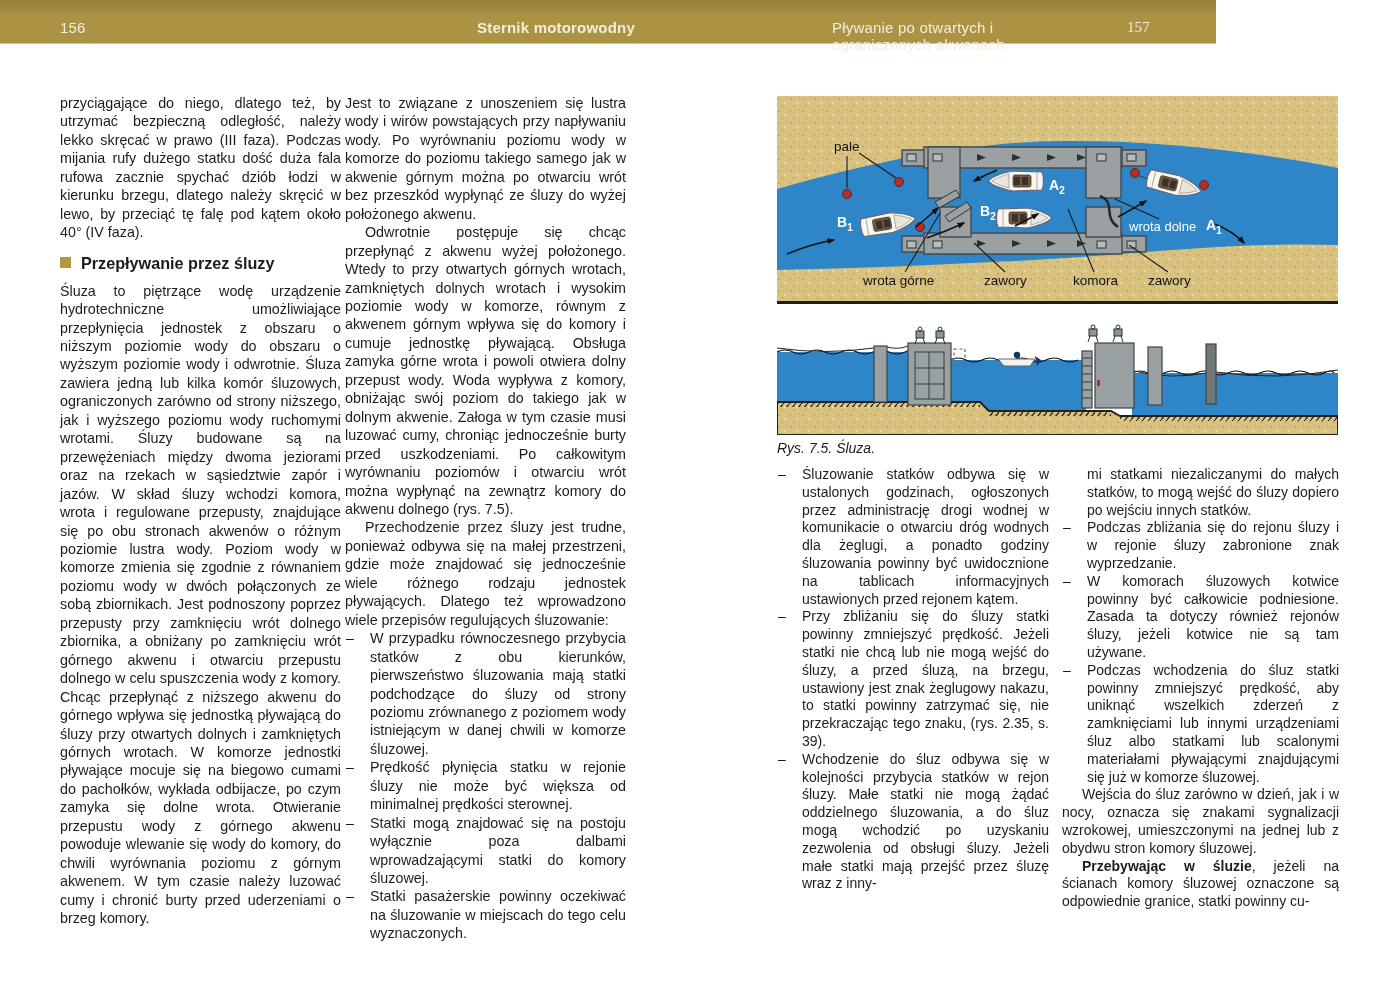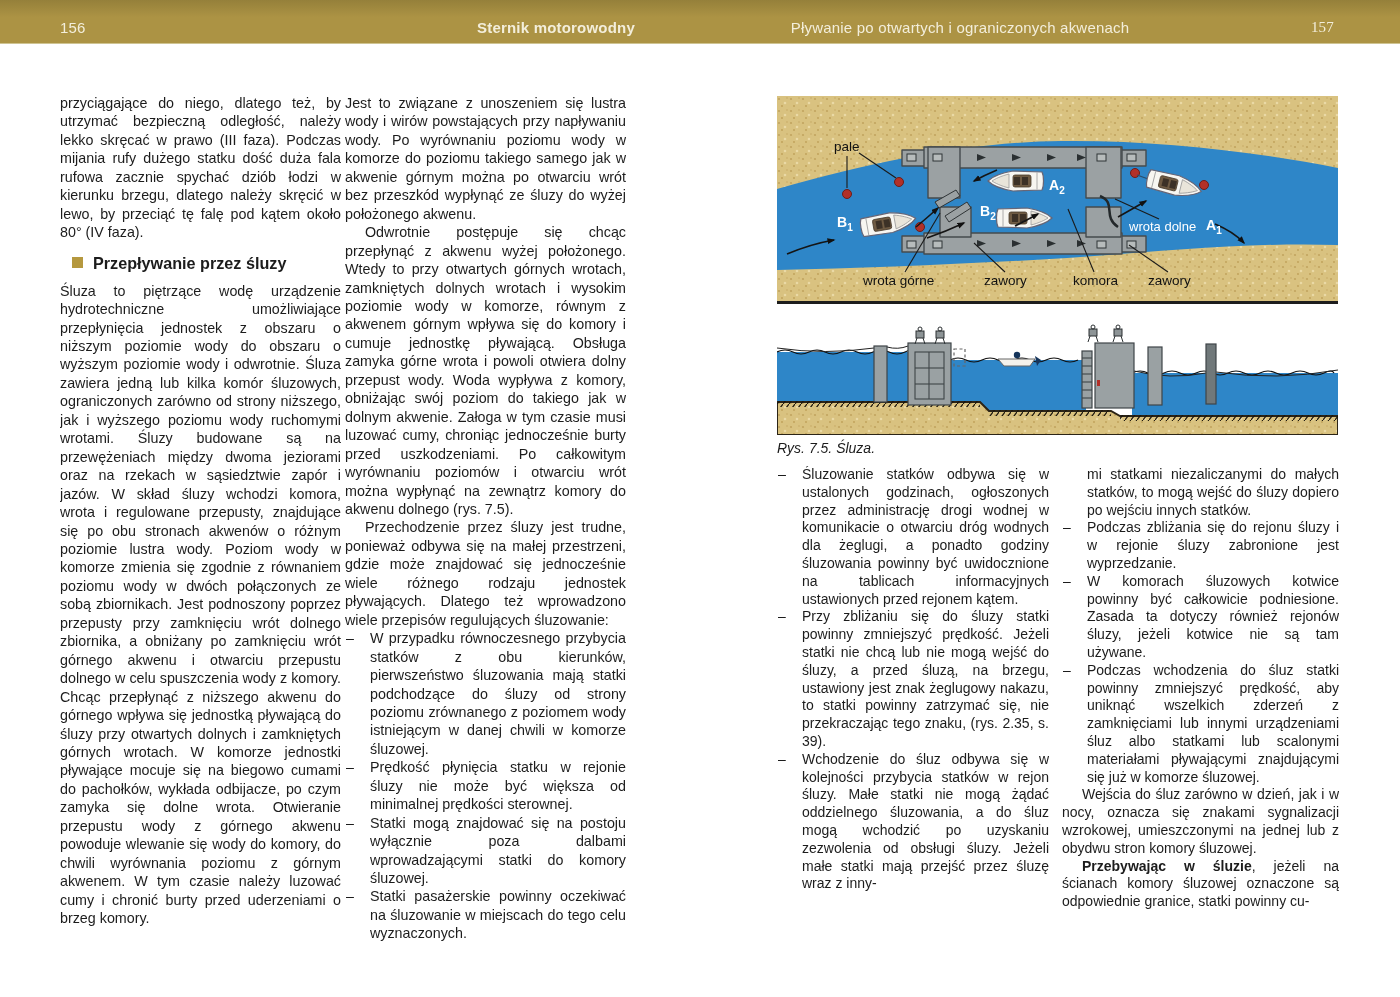--- a/index.html
+++ b/index.html
@@ -2,41 +2,41 @@
 <html><head>
 <meta charset="utf-8">
 <style>
   html,body{margin:0;padding:0;}
   body{
     width:1400px;height:997px;position:relative;background:#ffffff;
     font-family:"Liberation Sans", sans-serif;color:#1c1c1c;overflow:hidden;
   }
   
   .band{
-    position:absolute;left:0;top:0;width:1400px;height:43px;
+    position:absolute;left:0;top:0;width:1216px;height:43px;
     background:linear-gradient(#95803a,#ac9344 40%,#ac9344);
     border-bottom:1px solid #cfc492;
   }
   .band span{position:absolute;top:19px;font-size:15px;color:#f3eedb;letter-spacing:.2px;}
   .pn-left{left:60px;}
   .pn-right{right:66px;font-family:Liberation Serif, serif;}
   .t1{left:556px;transform:translateX(-50%);font-weight:bold;}
   .t2{left:960px;transform:translateX(-50%);}
   
   .col{position:absolute;text-align:justify;}
   .col p{margin:0;}
   .colL{font-size:14.3px;line-height:18.45px;}
   .colR{font-size:14px;line-height:17.8px;}
   .col1{left:60px;top:94px;width:281px;height:852px;overflow:hidden;}
   .col2{left:345px;top:94px;width:281px;height:852px;overflow:hidden;}
   .col3{left:777px;top:466px;width:272px;height:482px;overflow:hidden;}
   .col4{left:1062px;top:466px;width:277px;height:482px;overflow:hidden;}
   .indent{text-indent:20px;}
   h2.heading{
-    font-size:16.2px;font-weight:bold;margin:10px 12px 8px;line-height:22px;
+    font-size:16.2px;font-weight:bold;margin:10px 0 8px;line-height:22px;
     display:flex;align-items:center;text-align:left;
   }
   .sq{display:inline-block;width:11px;height:11px;background:#b5983e;margin-right:10px;flex:0 0 auto;}
   .li{position:relative;padding-left:25px;}
   .li .dash{position:absolute;left:1px;top:0;}
   .licont{padding-left:25px;}
   .sp-top{margin-top:17px;}
   
   .figure{position:absolute;left:777px;top:96px;width:561px;}
   .figure svg{display:block;}
@@ -53,21 +53,21 @@
 <body>
 
 <header class="band">
   <span class="pn-left">156</span>
   <span class="t1">Sternik motorowodny</span>
   <span class="t2">Pływanie po otwartych i ograniczonych akwenach</span>
   <span class="pn-right">157</span>
 </header>
 
 <div class="col colL col1">
-  <p>przyciągające do niego, dlatego też, by utrzymać bezpieczną odległość, należy lekko skręcać w prawo (III faza). Podczas mijania rufy dużego statku dość duża fala rufowa zacznie spychać dziób łodzi w kierunku brzegu, dlatego należy skręcić w lewo, by przeciąć tę falę pod kątem około 80° (IV faza).</p>
+  <p>przyciągające do niego, dlatego też, by utrzymać bezpieczną odległość, należy lekko skręcać w prawo (III faza). Podczas mijania rufy dużego statku dość duża fala rufowa zacznie spychać dziób łodzi w kierunku brzegu, dlatego należy skręcić w lewo, by przeciąć tę falę pod kątem około 40° (IV faza).</p>
   <h2 class="heading">
     <span class="sq"></span>
     <span>Przepływanie przez śluzy</span>
   </h2>
   <p>Śluza to piętrzące wodę urządzenie hydrotechniczne umożliwiające przepłynięcia jednostek z obszaru o niższym poziomie wody do obszaru o wyższym poziomie wody i odwrotnie. Śluza zawiera jedną lub kilka komór śluzowych, ograniczonych zarówno od strony niższego, jak i wyższego poziomu wody ruchomymi wrotami. Śluzy budowane są na przewężeniach między dwoma jeziorami oraz na rzekach w sąsiedztwie zapór i jazów. W skład śluzy wchodzi komora, wrota i regulowane przepusty, znajdujące się po obu stronach akwenów o różnym poziomie lustra wody. Poziom wody w komorze zmienia się zgodnie z równaniem poziomu wody w dwóch połączonych ze sobą zbiornikach. Jest podnoszony poprzez przepusty przy zamknięciu wrót dolnego zbiornika, a obniżany po zamknięciu wrót górnego akwenu i otwarciu przepustu dolnego w celu spuszczenia wody z komory. Chcąc przepłynąć z niższego akwenu do górnego wpływa się jednostką pływającą do śluzy przy otwartych dolnych i zamkniętych górnych wrotach. W komorze jednostki pływające mocuje się na biegowo cumami do pachołków, wykłada odbijacze, po czym zamyka się dolne wrota. Otwieranie przepustu wody z górnego akwenu powoduje wlewanie się wody do komory, do chwili wyrównania poziomu z górnym akwenem. W tym czasie należy luzować cumy i chronić burty przed uderzeniami o brzeg komory.</p>
 </div>
 
 <div class="col colL col2">
   <p>Jest to związane z unoszeniem się lustra wody i wirów powstających przy napływaniu wody. Po wyrównaniu poziomu wody w komorze do poziomu takiego samego jak w akwenie górnym można po otwarciu wrót bez przeszkód wypłynąć ze śluzy do wyżej położonego akwenu.</p>
   <p class="indent">Odwrotnie postępuje się chcąc przepłynąć z akwenu wyżej położonego. Wtedy to przy otwartych górnych wrotach, zamkniętych dolnych wrotach i wysokim poziomie wody w komorze, równym z akwenem górnym wpływa się do komory i cumuje jednostkę pływającą. Obsługa zamyka górne wrota i powoli otwiera dolny przepust wody. Woda wypływa z komory, obniżając swój poziom do takiego jak w dolnym akwenie. Załoga w tym czasie musi luzować cumy, chroniąc jednocześnie burty przed uszkodzeniami. Po całkowitym wyrównaniu poziomów i otwarciu wrót można wypłynąć na zewnątrz komory do akwenu dolnego (rys. 7.5).</p>
@@ -292,18 +292,18 @@
 
 <div class="col colR col3">
   <div class="li"><span class="dash">–</span></div>
   <div class="li"><span class="dash">–</span><span>Śluzowanie statków odbywa się w ustalonych godzinach, ogłoszonych przez administrację drogi wodnej w komunikacie o otwarciu dróg wodnych dla żeglugi, a ponadto godziny śluzowania powinny być uwidocznione na tablicach informacyjnych ustawionych przed rejonem kątem.</span></div>
   <div class="li"><span class="dash">–</span><span>Przy zbliżaniu się do śluzy statki powinny zmniejszyć prędkość. Jeżeli statki nie chcą lub nie mogą wejść do śluzy, a przed śluzą, na brzegu, ustawiony jest znak żeglugowy nakazu, to statki powinny zatrzymać się, nie przekraczając tego znaku, (rys. 2.35, s. 39).</span></div>
   <div class="li"><span class="dash">–</span><span>Wchodzenie do śluz odbywa się w kolejności przybycia statków w rejon śluzy. Małe statki nie mogą żądać oddzielnego śluzowania, a do śluz mogą wchodzić po uzyskaniu zezwolenia od obsługi śluzy. Jeżeli małe statki mają przejść przez śluzę wraz z inny-</span></div>
 </div>
 
 <div class="col colR col4">
   <div class="licont">mi statkami niezaliczanymi do małych statków, to mogą wejść do śluzy dopiero po wejściu innych statków.</div>
-  <div class="li"><span class="dash">–</span><span>Podczas zbliżania się do rejonu śluzy i w rejonie śluzy zabronione jest wyprzedzanie.</span></div>
+  <div class="li"><span class="dash">–</span><span>Podczas zbliżania się do rejonu śluzy i w rejonie śluzy zabronione znak wyprzedzanie.</span></div>
   <div class="li"><span class="dash">–</span><span>W komorach śluzowych kotwice powinny być całkowicie podniesione. Zasada ta dotyczy również rejonów śluzy, jeżeli kotwice nie są tam używane.</span></div>
   <div class="li"><span class="dash">–</span><span>Podczas wchodzenia do śluz statki powinny zmniejszyć prędkość, aby uniknąć wszelkich zderzeń z zamknięciami lub innymi urządzeniami śluz albo statkami lub scalonymi materiałami pływającymi znajdującymi się już w komorze śluzowej.</span></div>
   <p class="indent sp-top">Wejścia do śluz zarówno w dzień, jak i w nocy, oznacza się znakami sygnalizacji wzrokowej, umieszczonymi na jednej lub z obydwu stron komory śluzowej.</p>
   <p class="indent"><b>Przebywając w śluzie</b><span>, jeżeli na ścianach komory śluzowej oznaczone są odpowiednie granice, statki powinny cu-</span></p>
 </div>
 
 </body></html>

